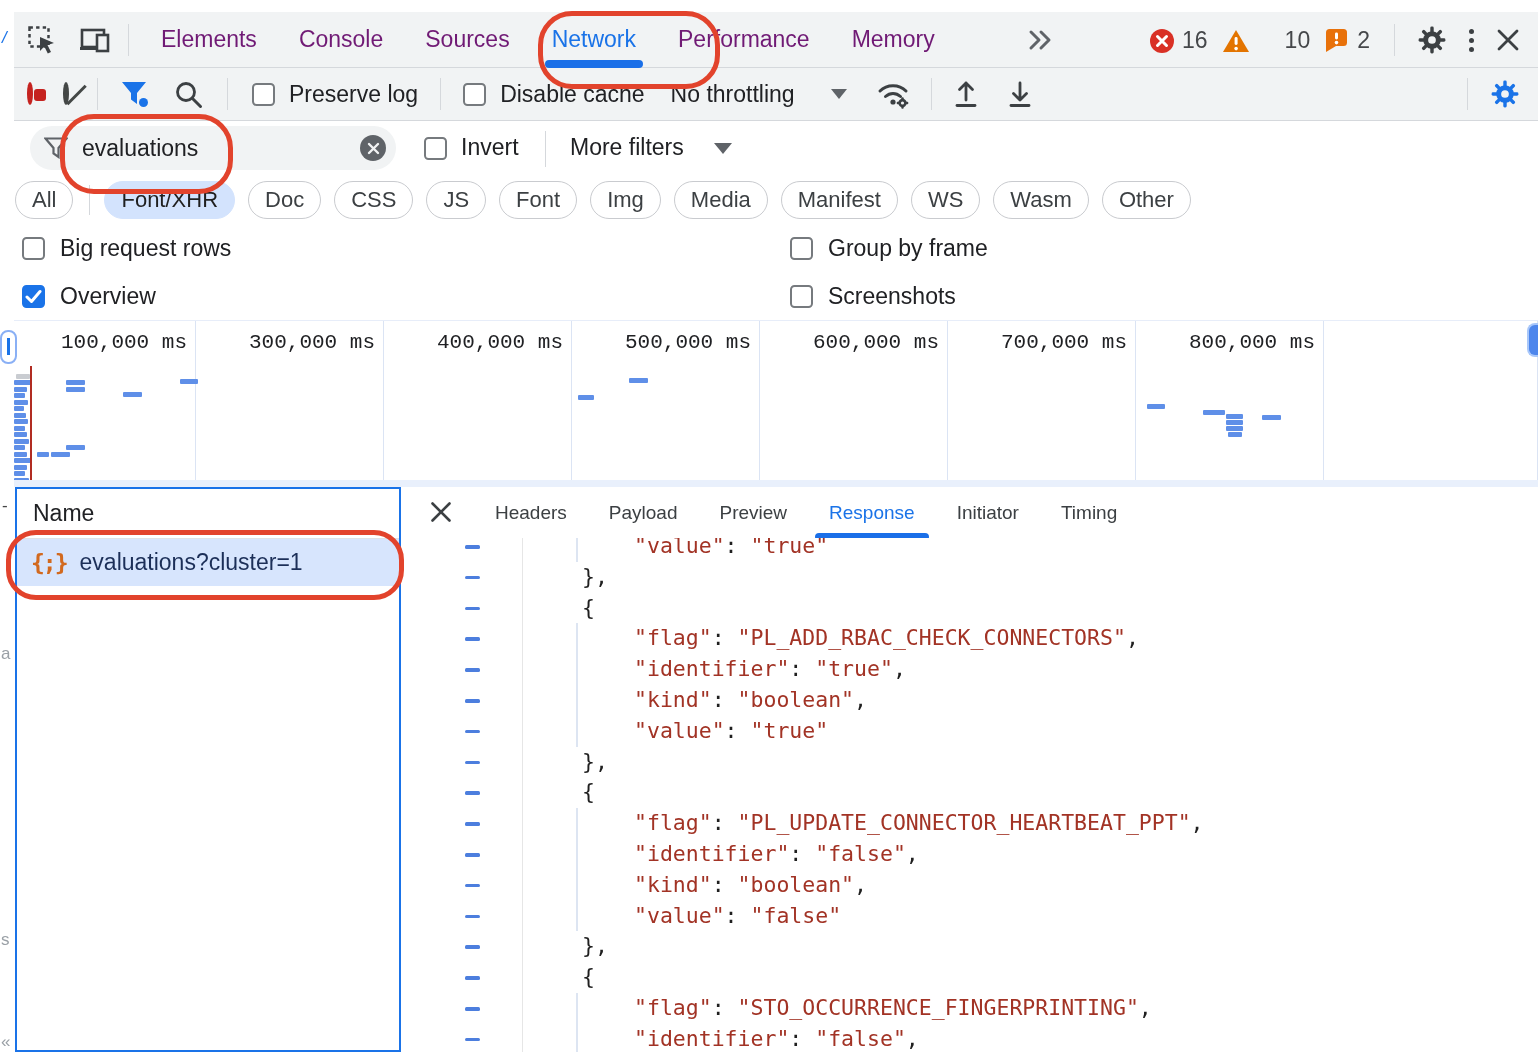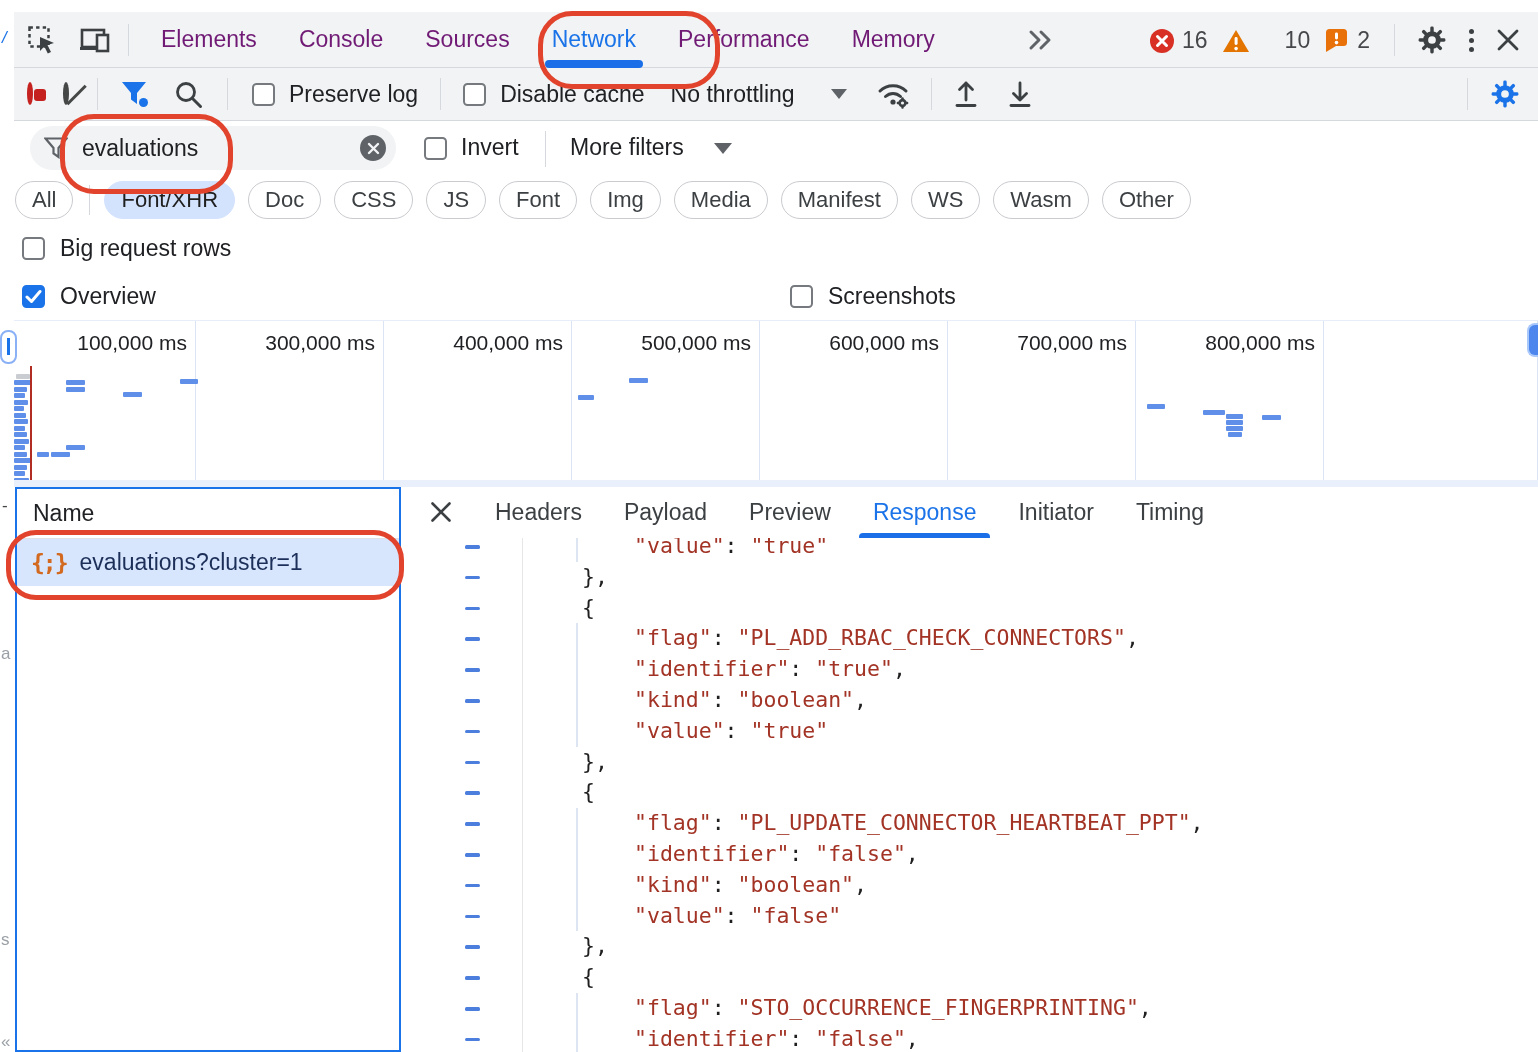--- a/index.html
+++ b/index.html
@@ -47,21 +47,21 @@
         font-size:22px;color:#3c4043;margin-right:13px;box-sizing:border-box;background:#fff;cursor:default;}
   .chip.active{background:#d3e3fd;border-color:#d3e3fd;color:#1f1f1f;}
   .chip-div{width:1px;height:30px;background:#d5d8dc;margin:0 14px 0 3px;}
   
   .opt-row{height:48px;background:#fff;display:block;}
   #opts-a{top:224px;} #opts-b{top:272px;}
   .opt{position:absolute;top:0;height:48px;display:flex;align-items:center;gap:15px;}
   
   #overview{top:320px;height:160px;border-top:1px solid #e7edf9;background:#fff;}
   #ov-grid{position:absolute;inset:0;display:flex;}
-  .ov-sec{border-right:1.5px solid #dbe4f4;box-sizing:border-box;height:100%;}
+  .ov-sec{border-right:1.5px solid #dbe4f4;box-sizing:border-box;height:100%;font-family:Liberation Mono, monospace;}
   .ov-sec span{display:block;text-align:right;padding:10px 8px 0 0;font-size:21px;color:#202124;}
   #ov-bars{position:absolute;inset:0;}
   .bar{position:absolute;height:5px;background:#5f8fe8;border-radius:1px;}
   .bar.gray{background:#c9ccd1;}
   #ov-redline{position:absolute;left:15.5px;top:45px;width:2.5px;height:117px;background:#b12c22;}
   #ov-band{top:480px;left:14px;width:1524px;height:7px;background:#e9f0fc;position:absolute;}
   #ov-loadline{position:absolute;top:480px;left:14px;width:816px;height:4px;background:#3e6bd6;border-radius:2px;}
   .ov-handle{position:absolute;box-sizing:border-box;}
   #ov-handle-left{left:0;top:330px;width:17px;height:34px;background:#fff;border:2px solid #8ab0f5;border-radius:8px;}
   #ov-handle-left .hbar{position:absolute;left:5px;top:6px;width:3px;height:17px;background:#1a73e8;}
@@ -72,21 +72,21 @@
   #name-header{height:49px;border-bottom:1px solid #dfe1e5;line-height:49px;padding-left:16px;
       font-size:23px;color:#202124;}
   #req-row{height:47px;background:#d7e5fd;display:flex;align-items:center;padding-left:14px;gap:13px;cursor:default;}
   #req-row .jsonic{font-family:"DejaVu Sans Mono",monospace;font-size:23px;font-weight:bold;color:#d2691e;letter-spacing:-2px;}
   #req-row .reqname{font-size:23px;color:#1c2f58;}
   
   #detail-panel{left:401px;top:487px;width:1137px;height:565px;background:#fff;box-sizing:border-box;}
   #detail-tabs-row{position:absolute;left:0;right:0;top:0;height:51px;border-bottom:1px solid #dadce0;background:#fff;}
   #detail-close{position:absolute;left:28px;top:13px;cursor:pointer;}
   #detail-tabs{position:absolute;left:94px;top:0;height:51px;display:flex;gap:42px;}
-  .dtab{line-height:51px;font-size:23px;color:#3c4043;position:relative;cursor:default;}
+  .dtab{line-height:51px;font-size:19px;color:#3c4043;position:relative;cursor:default;}
   .dtab.active{color:#1a73e8;}
   .dtab.active .dtab-underline{position:absolute;left:-14px;right:-14px;bottom:-3px;height:8px;
       background:#1a6fe8;border-radius:6px;}
   #code{position:absolute;left:0;right:0;top:51px;bottom:0;overflow:hidden;background:#fff;}
   #gutter-divider{position:absolute;left:121px;top:0;bottom:0;width:1px;background:#e6e6e6;}
   .cl{position:absolute;left:0;right:0;height:30.8px;line-height:30.8px;white-space:pre;
       font-family:"DejaVu Sans Mono",monospace;font-size:21.5px;}
   .cl .dash{position:absolute;left:64px;top:14px;width:15px;height:3.5px;background:#4c7ede;border-radius:1.5px;}
   .cl .guide{position:absolute;left:175px;top:0;bottom:0;width:1.5px;background:#dde5f2;}
   .cl .txt{position:absolute;top:0;}
@@ -301,20 +301,24 @@
     <div class="chip">Manifest</div>
     <div class="chip">WS</div>
     <div class="chip">Wasm</div>
     <div class="chip">Other</div>
   </div>
 
 <div id="opts-a" class="row opt-row">
   <span class="opt" style="left:8px;">
     <span class="cb"></span>
     <span class="lbl">Big request rows</span>
+  </span>
+  <span class="opt" style="left:776px;">
+    <span class="cb"></span>
+    <span class="lbl">Group by frame</span>
   </span>
 </div>
 <div id="opts-b" class="row opt-row">
   <span class="opt" style="left:8px;">
     <span class="cb checked">
       <svg width="17" height="15" viewBox="0 0 17 15">
         <polyline points="2,8 6.5,12.5 15,2.5" fill="none" stroke="#fff" stroke-width="3" stroke-linecap="round" stroke-linejoin="round"></polyline>
       </svg>
     </span>
     <span class="lbl">Overview</span>

